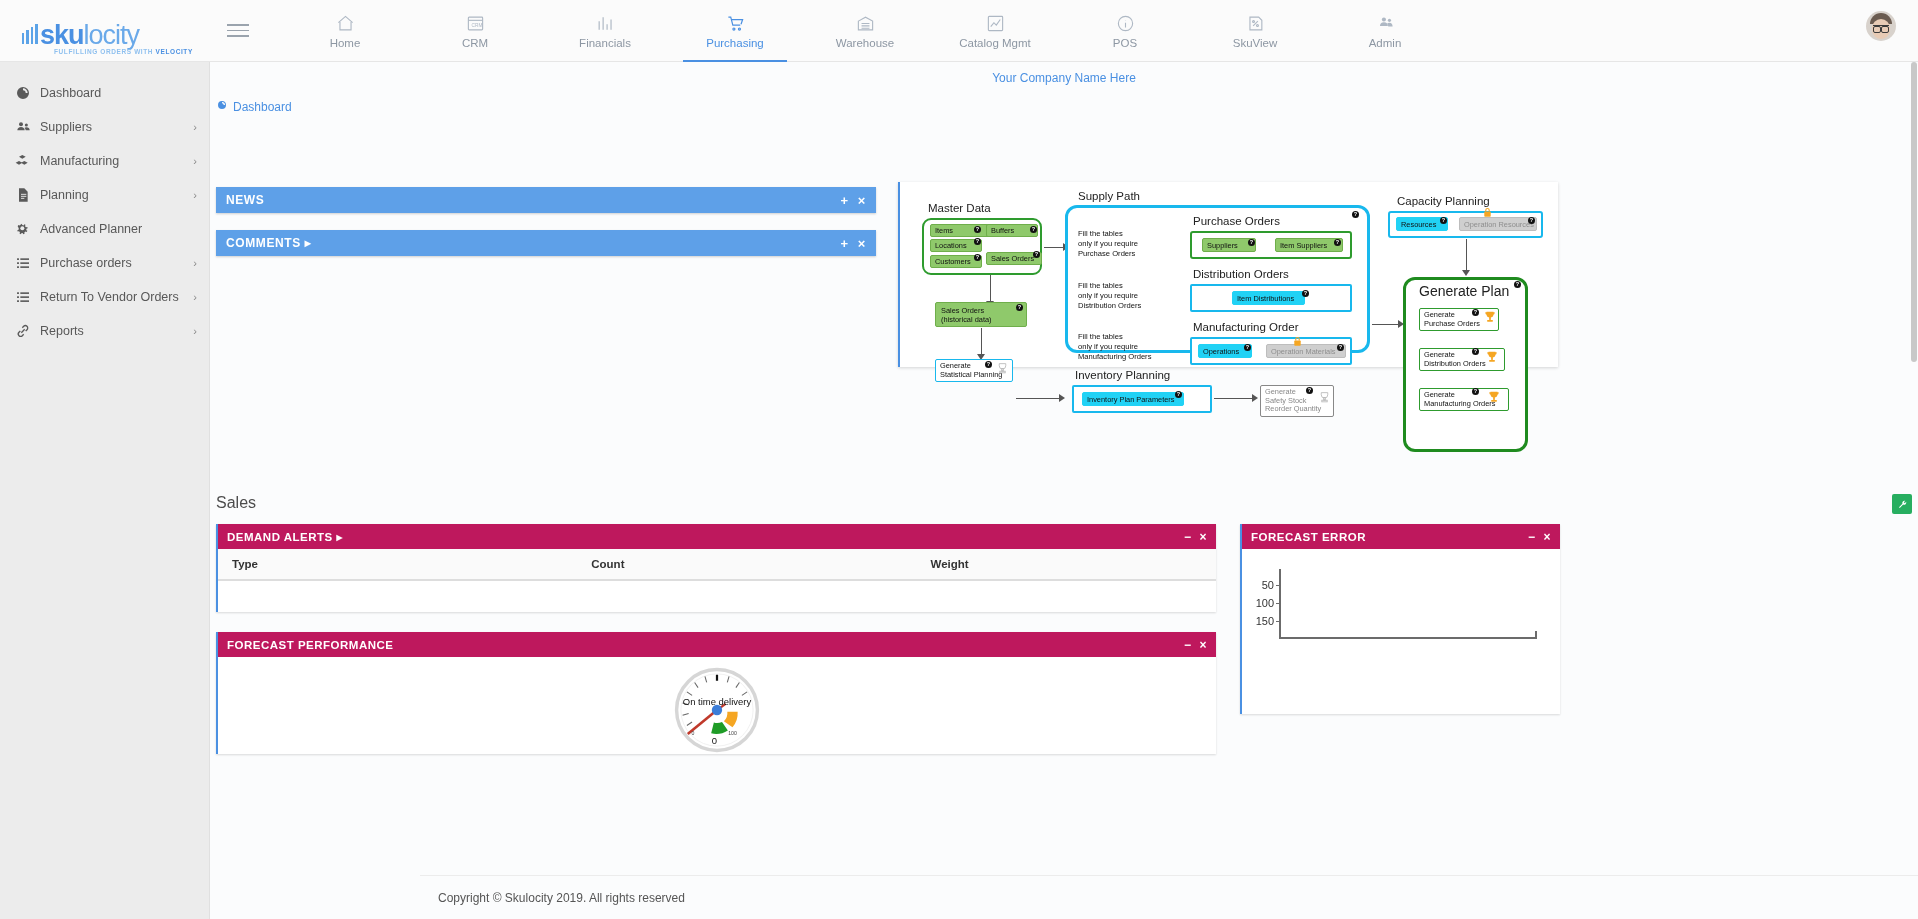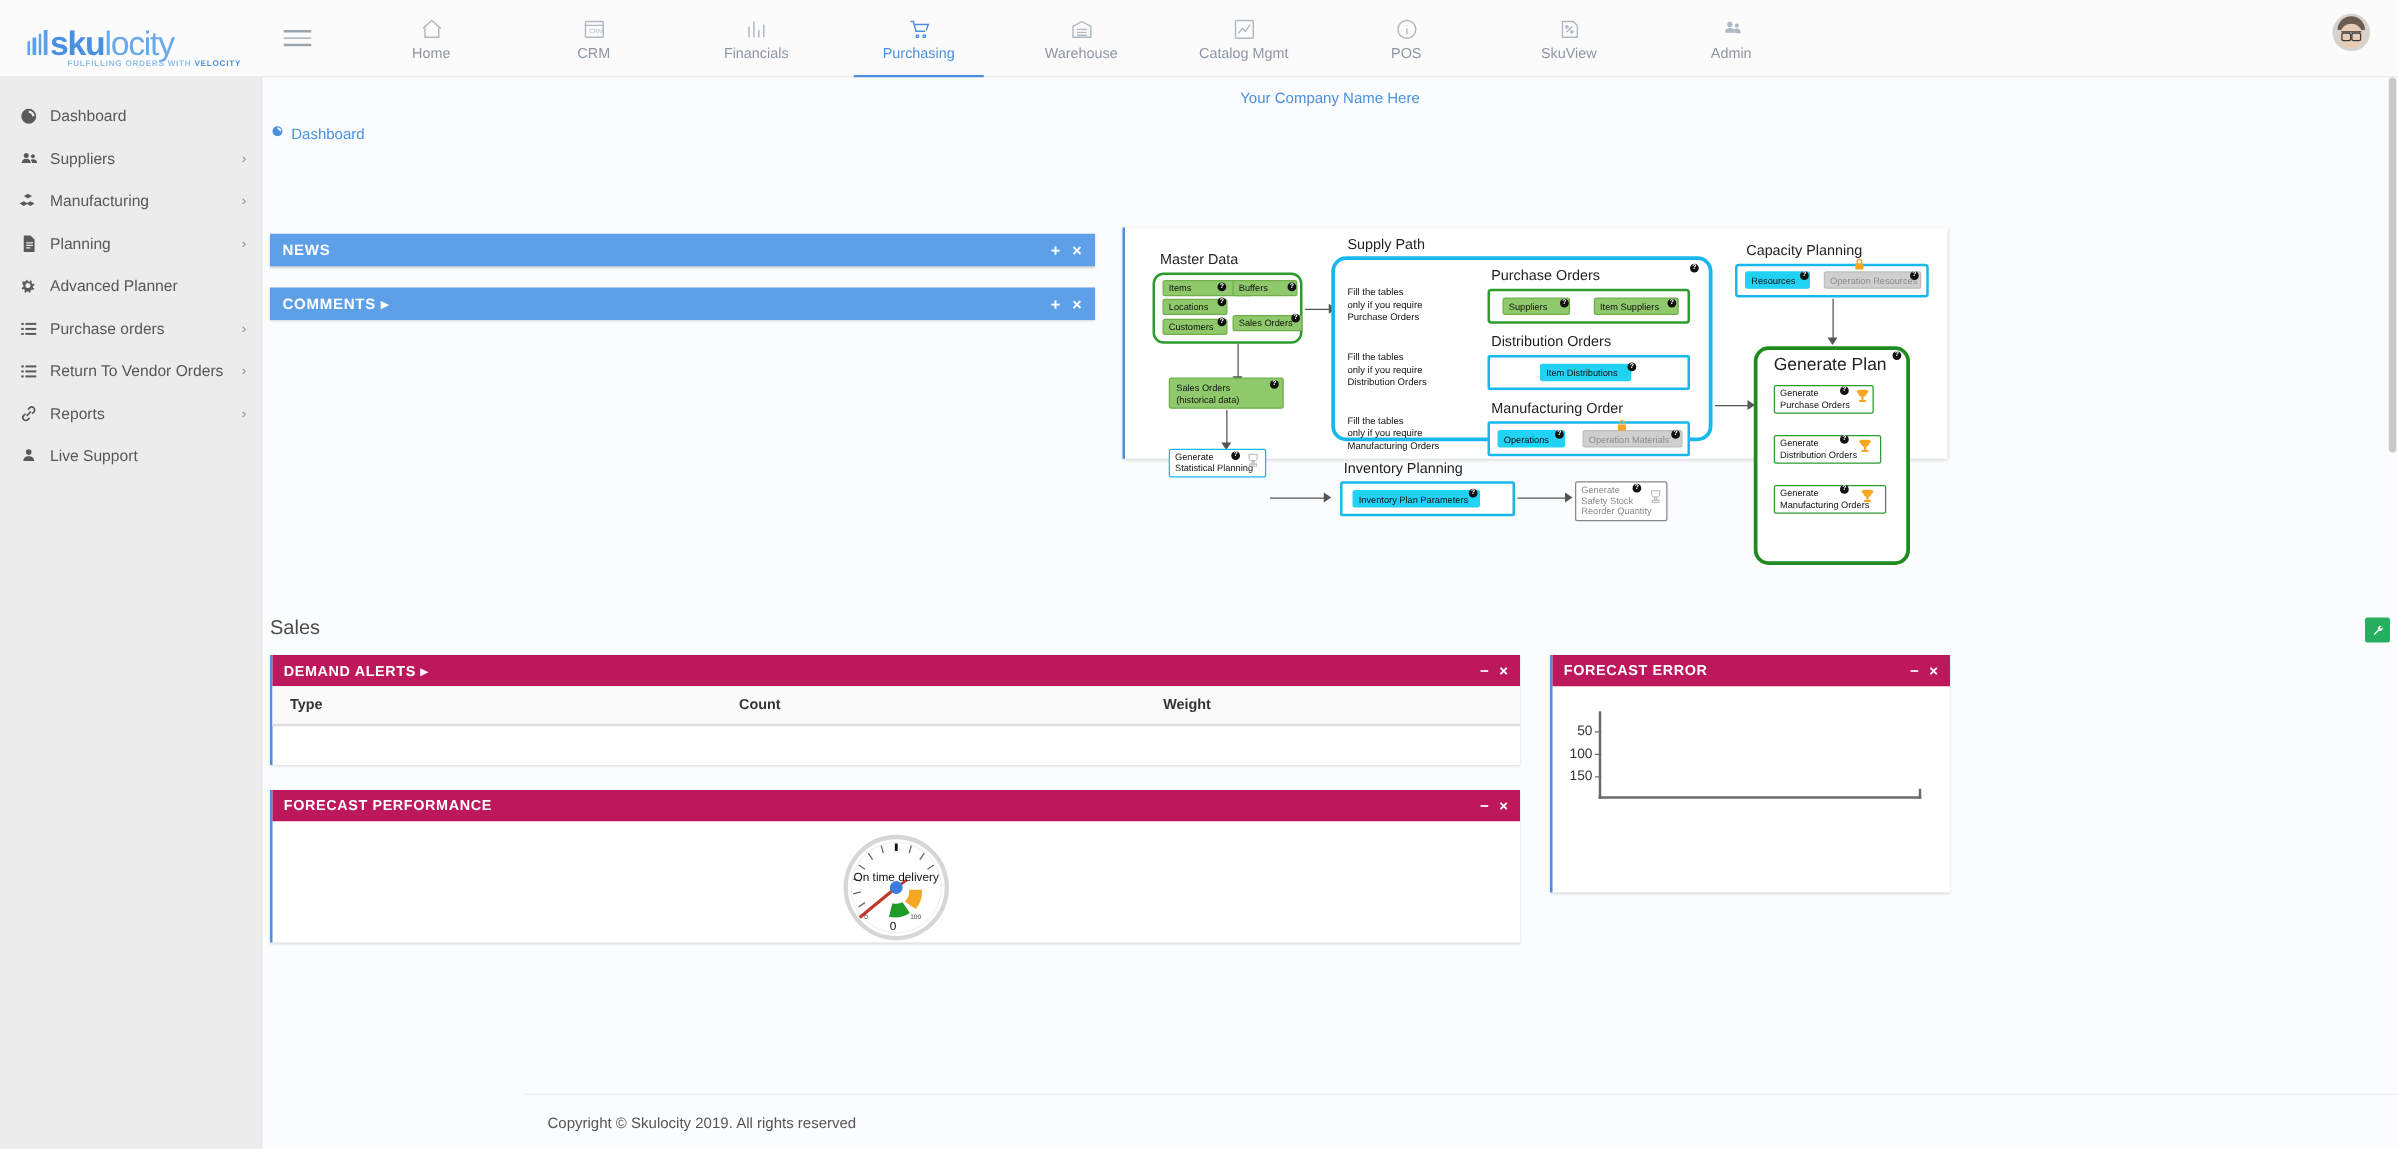--- a/index.html
+++ b/index.html
@@ -373,29 +373,20 @@
         <svg width="16" height="16" viewBox="0 0 24 24" fill="none" stroke="currentColor" stroke-width="2">
           <path d="M9.5 14.5l5-5"></path>
           <path d="M11 7l2-2a3.5 3.5 0 0 1 5 5l-2 2"></path>
           <path d="M13 17l-2 2a3.5 3.5 0 0 1-5-5l2-2"></path>
         </svg>
       </span>
     <span class="slabel">Reports</span>
     <span class="chev">›</span>
   </div>
 
-  <div class="side-item">
-    <span class="sico">
-        <svg width="16" height="16" viewBox="0 0 24 24" fill="currentColor">
-          <circle cx="12" cy="7" r="3.4"></circle>
-          <path d="M12 12c-4 0-6.5 2.3-6.5 5.6h13C18.5 14.3 16 12 12 12z"></path>
-        </svg>
-      </span>
-    <span class="slabel">Live Support</span>
-  </div>
 </div>
 
 <div class="main">
 
   <div class="company">Your Company Name Here</div>
 
   <div class="breadcrumb">
     <span><svg width="12" height="12" viewBox="0 0 24 24" fill="#4a90e2">
           <path d="M12 4a8 8 0 1 0 8 8 8 8 0 0 0-8-8zm0 2a6 6 0 0 1 6 6h-2.6A3.4 3.4 0 0 0 12 8.6z"></path>
         </svg></span>

